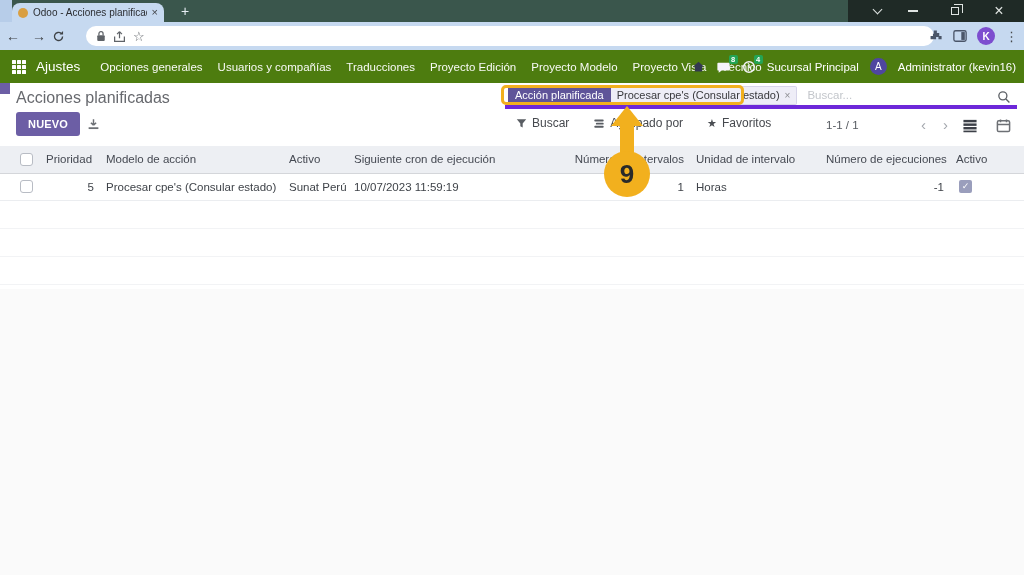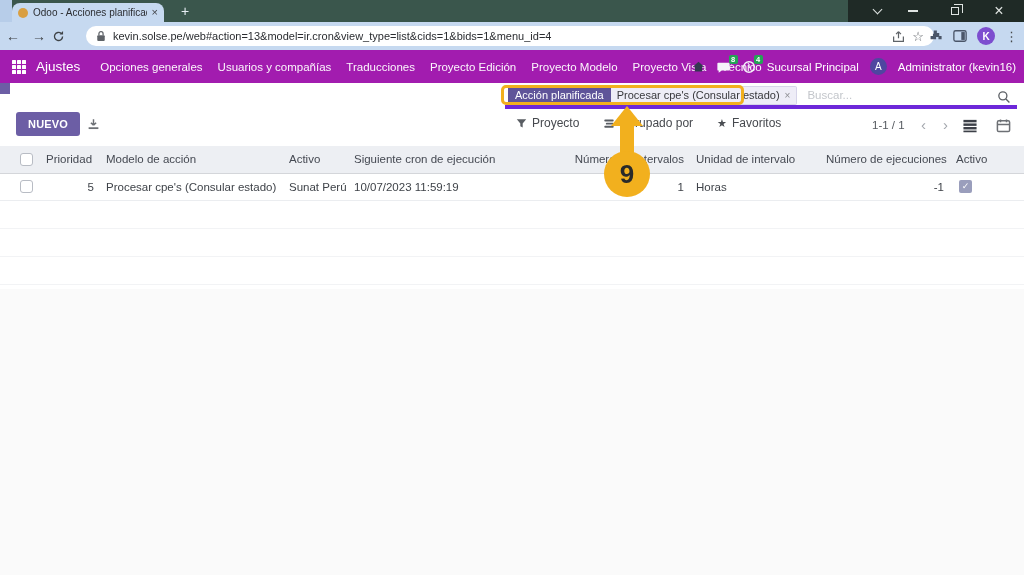--- a/index.html
+++ b/index.html
@@ -29,21 +29,21 @@
   .addr { position:absolute; left:86px; top:4px; width:848px; height:20px; background:#fff;
     border-radius:10px; display:flex; align-items:center; padding:0 10px; gap:7px; }
   .addr .url { font-size:11px; color:#2a2c30; white-space:nowrap; overflow:hidden; flex:1; }
   .tb-right { position:absolute; right:6px; top:0; height:28px; display:flex; align-items:center; gap:10px; }
   .avatar-k { width:18px; height:18px; border-radius:50%; background:#7c4dcf; color:#fff; font-size:10px;
     font-weight:bold; display:flex; align-items:center; justify-content:center; }
   .kebab { color:#46484b; font-size:13px; }
   svg.ic { display:block; }
 
   
-  #odoonav { position:absolute; left:0; top:50px; width:1024px; height:33px; background:#a21caf;
+  #odoonav { position:absolute; left:0; top:50px; width:1024px; height:33px; background:#4d7c0f;
     display:flex; align-items:center; color:#fff; }
   .apps-grid { width:14px; height:14px; margin:0 10px 0 12px; display:grid;
     grid-template-columns:repeat(3,4px); grid-template-rows:repeat(3,4px); gap:1px; }
   .apps-grid i { background:#fff; border-radius:0.5px; }
   .app-name { font-size:13.5px; font-weight:500; margin-right:20px; }
   .nav-menu { display:flex; gap:15px; font-size:11.5px; }
   .nav-menu span { white-space:nowrap; color:rgba(255,255,255,.96); }
   .nav-right { position:absolute; right:8px; top:0; height:33px; display:flex; align-items:center; gap:11px; font-size:11.5px; }
   .systray-ic { position:relative; display:flex; align-items:center; }
   .badge { position:absolute; top:-5px; right:-7px; background:#24a455; color:#fff; font-size:7.5px;
@@ -70,21 +70,21 @@
     font-size:11px; font-weight:bold; letter-spacing:.2px; padding:6px 12px; border-radius:3px;
     font-family:"Liberation Sans",sans-serif; }
   .dl-ic { position:absolute; left:87px; top:35px; color:#6d7075; }
 
   .filters-row { position:absolute; left:516px; top:33px; display:flex; gap:24px; align-items:center;
     font-size:12px; color:#46494e; }
   .filters-row .f-item { display:flex; align-items:center; gap:5px; white-space:nowrap; }
   .f-item .f-ic { color:#595d63; }
   .star-glyph { font-size:11px; color:#4a4d52; }
 
-  .pager { position:absolute; left:872px; top:36px; font-size:11.5px; color:#565a60; }
+  .pager { position:absolute; left:826px; top:36px; font-size:11.5px; color:#565a60; }
   .pg-prev { position:absolute; left:921px; top:33px; font-size:15px; color:#a3a7ad; }
   .pg-next { position:absolute; left:943px; top:33px; font-size:15px; color:#a3a7ad; }
   .view-list { position:absolute; left:962px; top:35px; }
   .view-cal  { position:absolute; left:996px; top:35px; color:#6d7075; }
 
   
   table.o-list { position:absolute; left:0; top:63px; width:1024px; border-collapse:collapse; table-layout:fixed; }
   table.o-list th { background:#edeff3; font-weight:500; font-size:11.5px; color:#454952; height:27px;
     padding:0 6px; border-bottom:1px solid #d4d6da; white-space:nowrap; overflow:hidden; text-align:left; }
   table.o-list td { font-size:11.5px; color:#3f4349; height:27px; padding:0 6px;
@@ -137,21 +137,20 @@
     <svg class="ic" width="13" height="13" viewBox="0 0 16 16">
         <path d="M13 8a5 5 0 1 1-1.6-3.7" fill="none" stroke="#3f4347" stroke-width="1.7"></path>
         <path d="M13.6 1.2v4.2H9.4z" fill="#3f4347"></path>
       </svg>
   </div>
   <div class="addr">
     <svg class="ic" width="10" height="12" viewBox="0 0 12 14">
         <rect x="1.5" y="6" width="9" height="7" rx="1.2" fill="#5f6368"></rect>
         <path d="M3.5 6V4.2a2.5 2.5 0 0 1 5 0V6" fill="none" stroke="#5f6368" stroke-width="1.5"></path>
       </svg>
-    <span class="url">kevin.solse.pe/web#action=13&amp;model=ir.cron&amp;view_type=list&amp;cids=1&amp;bids=1&amp;menu_id=4</span>
     <svg class="ic" width="13" height="13" viewBox="0 0 16 16">
         <path d="M2 8v6h12V8" fill="none" stroke="#5f6368" stroke-width="1.5"></path>
         <path d="M8 10V2M8 2L5 5M8 2l3 3" fill="none" stroke="#5f6368" stroke-width="1.5"></path>
       </svg>
     <span style="color:#5f6368;font-size:13px;line-height:1;">☆</span>
   </div>
   <div class="tb-right">
     <svg class="ic" width="14" height="14" viewBox="0 0 16 16">
         <path d="M6 2h4v3h3v4h3v4h-4v-3H9v3H2V9h3V6h1z" transform="scale(0.9)" fill="#4a5568"></path>
       </svg>
@@ -206,20 +205,21 @@
       <span class="badge">4</span>
     </div>
     <span>Sucursal Principal</span>
     <div class="avatar-a">A</div>
     <span>Administrator (kevin16)</span>
   </div>
 </div>
 
 <div id="content">
   <div class="nub"></div>
+  <div class="page-title">Acciones planificadas</div>
 
   <div class="searchbar">
     <div class="facet">
       <span class="facet-label">Acción planificada</span>
       <span class="facet-value">
         <span>Procesar cpe's (Consular estado)</span>
         <span class="facet-x">×</span>
       </span>
     </div>
     <span class="search-ph">Buscar...</span>
@@ -239,21 +239,21 @@
       </svg>
   </div>
 
   <div class="filters-row">
     <div class="f-item">
       <span class="f-ic">
         <svg class="ic" width="11" height="11" viewBox="0 0 14 14">
             <path d="M1 1.5h12L8.5 7v5L5.5 10.5V7z" fill="#595d63"></path>
           </svg>
       </span>
-      <span>Proyecto</span>
+      <span>Buscar</span>
     </div>
     <div class="f-item">
       <span class="f-ic">
         <svg class="ic" width="12" height="11" viewBox="0 0 14 14">
             <rect x="1" y="2" width="12" height="2.4" rx="1.2" fill="#595d63"></rect>
             <rect x="3" y="6" width="10" height="2.4" rx="1.2" fill="#595d63"></rect>
             <rect x="1" y="10" width="12" height="2.4" rx="1.2" fill="#595d63"></rect>
           </svg>
       </span>
       <span>Agrupado por</span>

